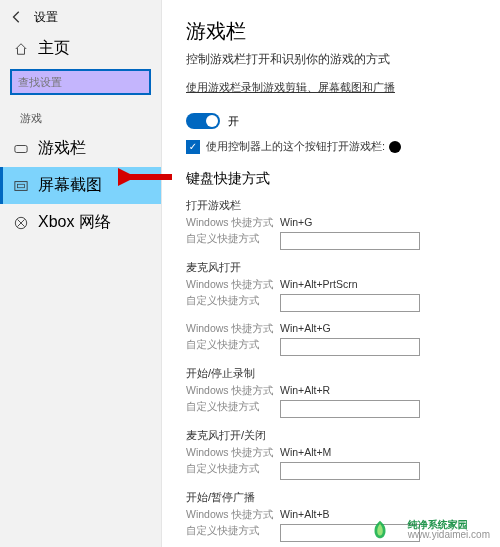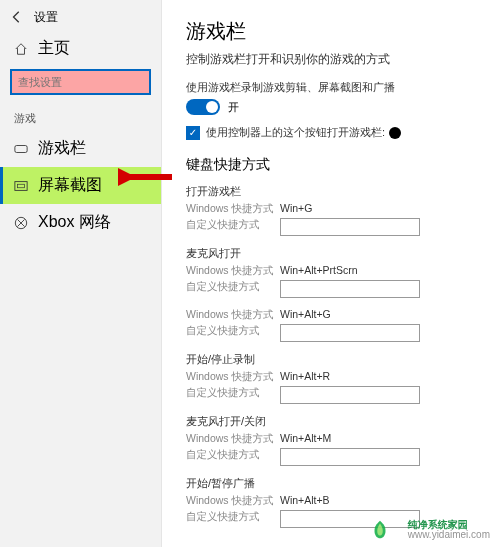--- a/index.html
+++ b/index.html
@@ -5,33 +5,33 @@
   * { box-sizing: border-box; margin: 0; padding: 0; }
   body { font-family: "Microsoft YaHei", "Segoe UI", sans-serif; font-size: 12px; color: #000; background: #fff; width: 500px; height: 547px; overflow: hidden; position: relative; }
   .container { display: flex; height: 100%; }
   .sidebar { width: 162px; background: #f2f2f2; padding-top: 6px; border-right: 1px solid #e5e5e5; }
   .top-row { display: flex; align-items: center; gap: 8px; padding: 2px 8px 6px 8px; }
   .icon-btn { width: 18px; height: 18px; display: flex; align-items: center; justify-content: center; cursor: pointer; color: #333; }
   .settings-label { font-size: 12px; color: #000; }
   .home-row { display: flex; align-items: center; gap: 10px; padding: 6px 14px; cursor: pointer; }
   .home-icon { width: 14px; height: 14px; display: inline-flex; align-items: center; justify-content: center; }
   .search-wrap { padding: 4px 10px 6px 10px; }
-  .search-box { width: 100%; height: 26px; border: 2px solid #0067c0; display: flex; align-items: center; padding: 0 6px; background: #fca5a5; }
+  .search-box { width: 100%; height: 26px; border: 2px solid #0067c0; display: flex; align-items: center; padding: 0 6px; background: #c4b5fd; }
   .search-box input { flex: 1; border: none; outline: none; font-size: 11px; color: #666; background: transparent; }
   .search-ico { width: 14px; height: 14px; color: #555; }
-  .section-label { padding: 10px 14px 4px 14px; font-size: 11px; color: #555; }
+  .section-label { padding: 10px 14px 4px 20px; font-size: 11px; color: #555; }
   .nav-item { display: flex; align-items: center; gap: 10px; padding: 8px 14px; cursor: pointer; position: relative; }
-  .nav-item.active { background: #bef264; }
+  .nav-item.active { background: #7dd3fc; }
   .nav-item.active::before { content: ""; position: absolute; left: 0; top: 0; bottom: 0; width: 3px; background: #0067c0; }
   .nav-icon { width: 14px; height: 14px; display: inline-flex; align-items: center; justify-content: center; color: #333; flex-shrink: 0; }
   .nav-label { font-size: 16px; }
   .main { flex: 1; padding: 18px 24px 0 24px; overflow: hidden; background: #fff; }
   .page-title { font-size: 20px; font-weight: 400; margin-bottom: 6px; }
   .subtitle { font-size: 12px; color: #333; margin-bottom: 12px; }
-  .toggle-desc { font-size: 11px; color: #333; margin-bottom: 4px; }
+  .toggle-desc { font-size: 11px; color: #333; margin-bottom: 18px; text-decoration: underline; }
   .toggle-row { display: flex; align-items: center; gap: 8px; margin-bottom: 10px; }
   .toggle { width: 34px; height: 16px; background: #0067c0; border-radius: 8px; position: relative; cursor: pointer; }
   .toggle::after { content: ""; position: absolute; right: 2px; top: 2px; width: 12px; height: 12px; background: #fff; border-radius: 50%; }
   .toggle-state { font-size: 11px; }
   .checkbox-row { display: flex; align-items: center; gap: 6px; margin-bottom: 16px; }
   .checkbox { width: 14px; height: 14px; background: #0067c0; display: flex; align-items: center; justify-content: center; color: #fff; font-size: 10px; cursor: pointer; }
   .checkbox-label { font-size: 11px; color: #333; display: flex; align-items: center; gap: 4px; }
   .xbox-glyph { width: 12px; height: 12px; background: #000; border-radius: 50%; display: inline-block; }
   .section-h { font-size: 14px; margin-bottom: 10px; }
   .shortcut-block { margin-bottom: 10px; }

